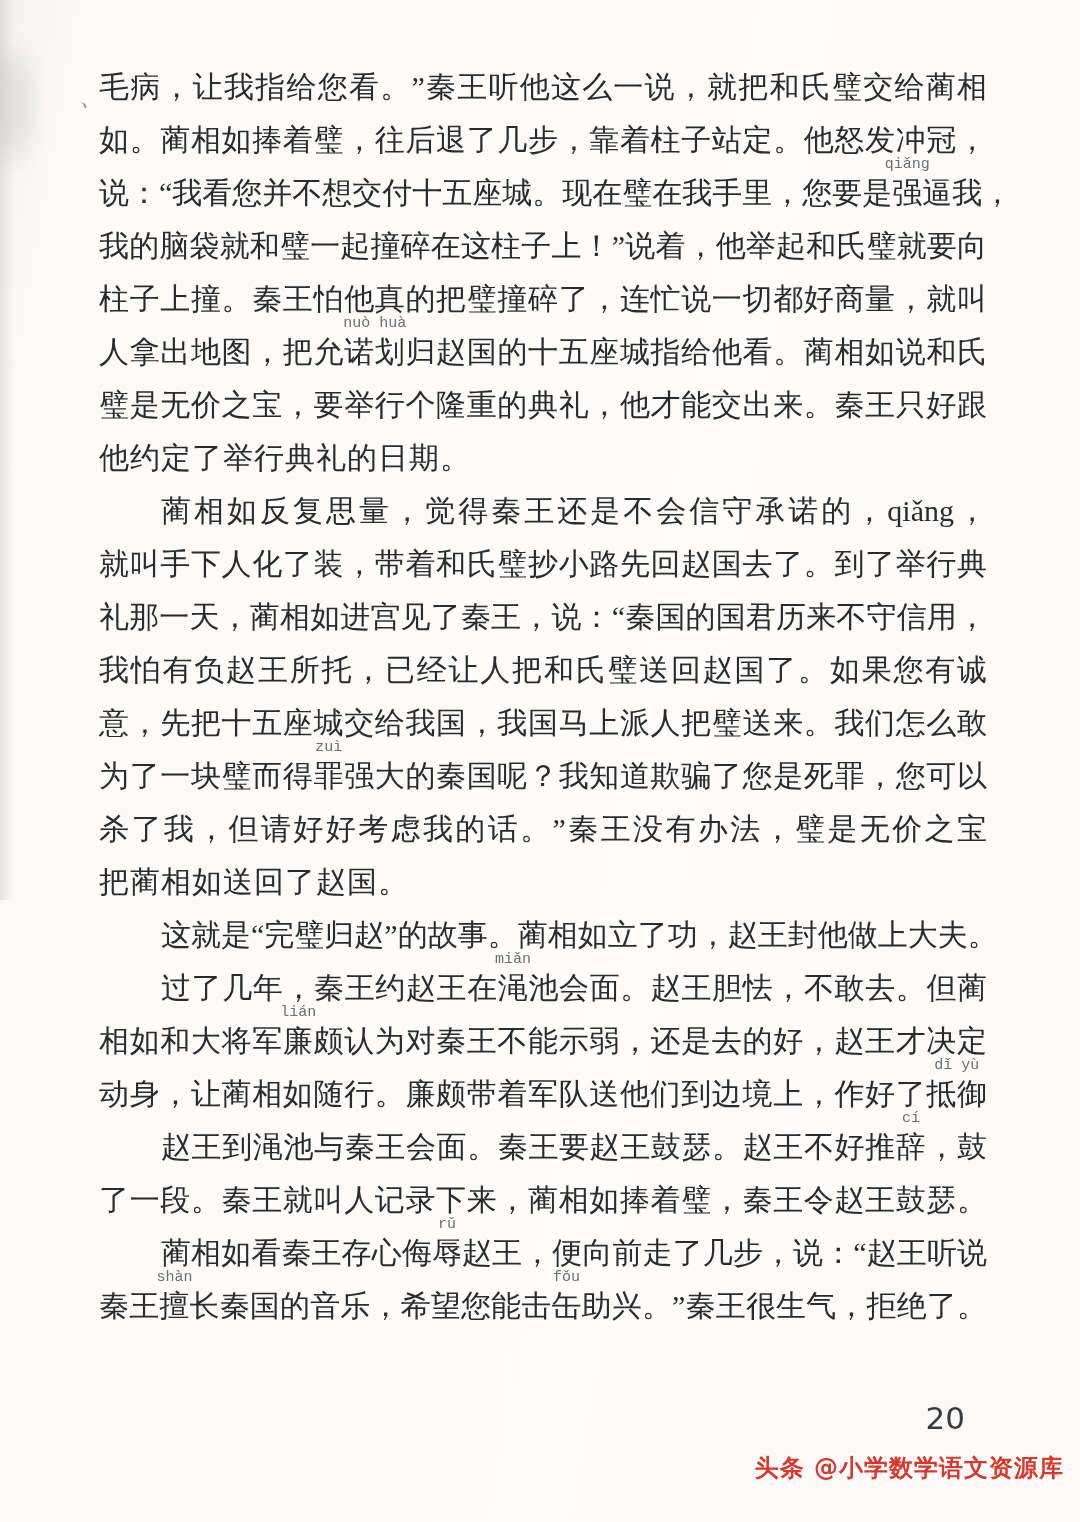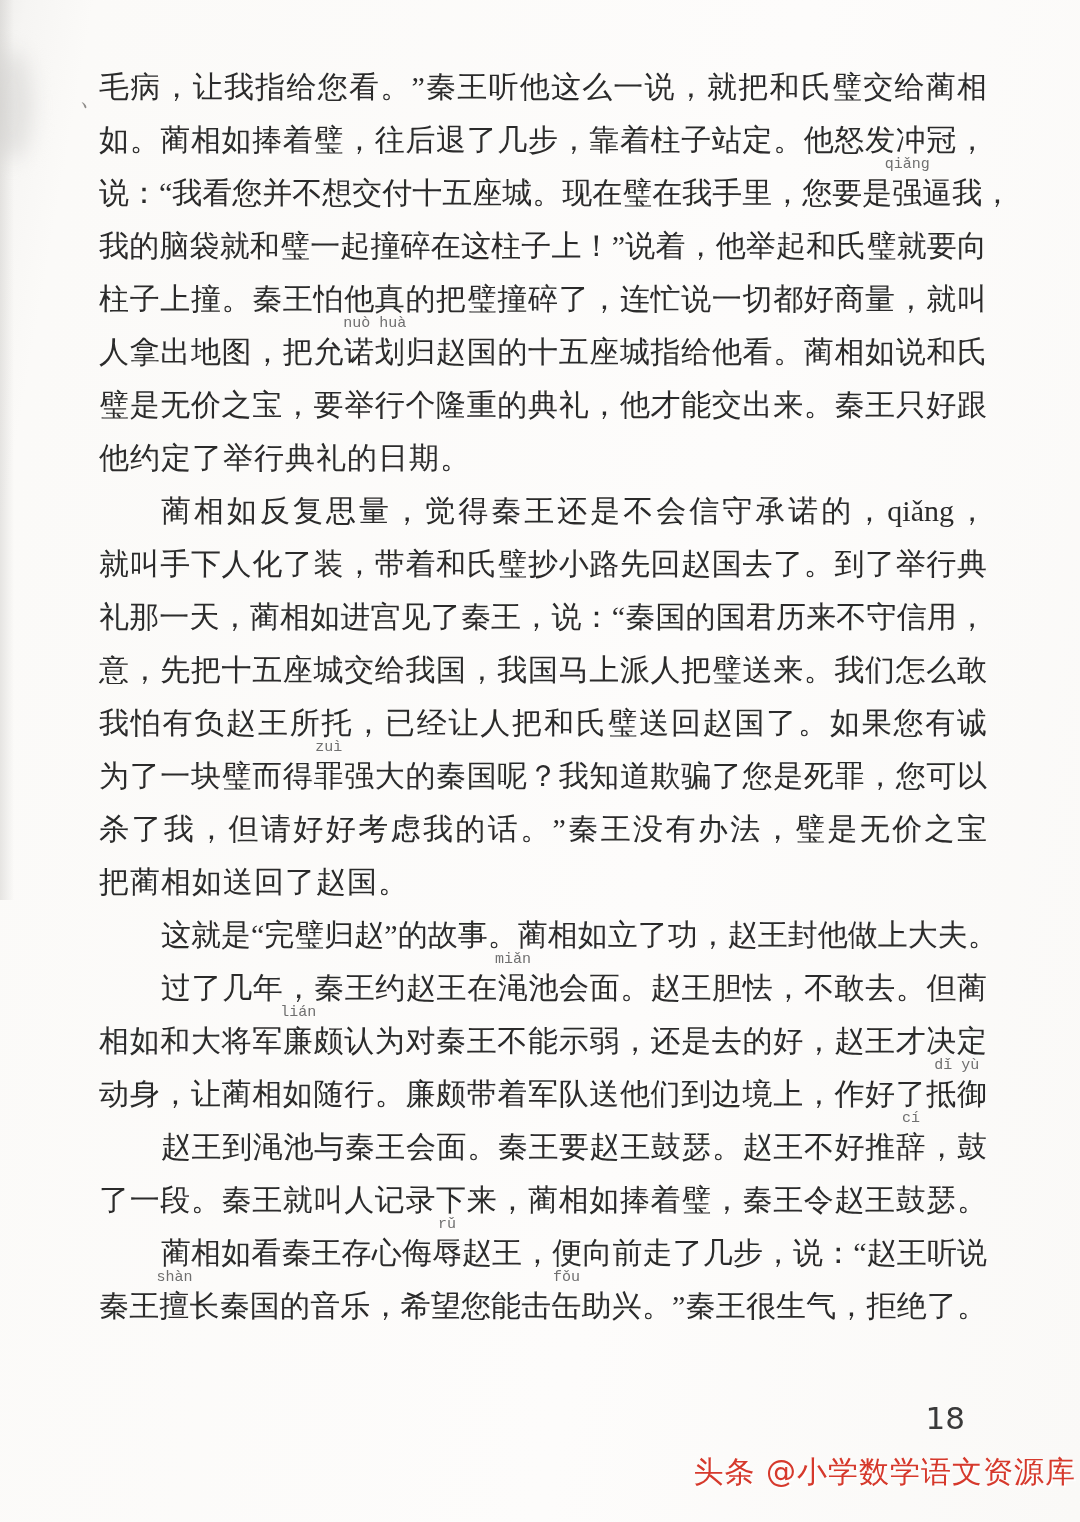--- a/index.html
+++ b/index.html
@@ -49,22 +49,22 @@
     color:var(--pinyin-color);
     font-family:Liberation Mono, monospace;
     white-space:nowrap;text-indent:0;
   }
   .page-number{
     position:absolute;top:1400px;right:115px;
     font-size:31px;color:var(--pagenum-color);
     font-family:"DejaVu Sans","Liberation Sans",sans-serif;
   }
   .watermark{
-    position:absolute;top:1452px;right:4px;
-    font-size:30px;font-weight:normal;letter-spacing:1px;
+    position:absolute;top:1452px;right:16px;
+    font-size:24px;font-weight:bold;letter-spacing:1px;
     color:var(--watermark-color);
     text-shadow:2px 2px 0 rgba(255,255,255,.9);
     font-family:"DejaVu Sans","Liberation Sans",sans-serif;
   }
 </style>
 </head>
 <body>
 
 <div class="page">
   <div class="corner-smudge"></div>
@@ -75,29 +75,29 @@
       <div class="line">如。蔺相如捧着璧，往后退了几步，靠着柱子站定。他怒发冲冠，</div>
       <div class="line">说：“我看您并不想交付十五座城。现在璧在我手里，您要是<span class="anno">强<span class="pinyin">qiǎng</span></span>逼我，</div>
       <div class="line">我的脑袋就和璧一起撞碎在这柱子上！”说着，他举起和氏璧就要向</div>
       <div class="line">柱子上撞。秦王怕他真的把璧撞碎了，连忙说一切都好商量，就叫</div>
       <div class="line">人拿出地图，把允<span class="anno">诺划<span class="pinyin">nuò huà</span></span>归赵国的十五座城指给他看。蔺相如说和氏</div>
       <div class="line">璧是无价之宝，要举行个隆重的典礼，他才能交出来。秦王只好跟</div>
       <div class="line short">他约定了举行典礼的日期。</div>
       <div class="line indent">蔺相如反复思量，觉得秦王还是不会信守承诺的，qiǎng，</div>
       <div class="line">就叫手下人化了装，带着和氏璧抄小路先回赵国去了。到了举行典</div>
       <div class="line">礼那一天，蔺相如进宫见了秦王，说：“秦国的国君历来不守信用，</div>
+      <div class="line">我怕有负赵王所托，已经让人把和氏璧送回赵国了。如果您有诚</div>
       <div class="line">意，先把十五座城交给我国，我国马上派人把璧送来。我们怎么敢</div>
-      <div class="line">我怕有负赵王所托，已经让人把和氏璧送回赵国了。如果您有诚</div>
       <div class="line">为了一块璧而得<span class="anno">罪<span class="pinyin">zuì</span></span>强大的秦国呢？我知道欺骗了您是死罪，您可以</div>
       <div class="line">杀了我，但请好好考虑我的话。”秦王没有办法，璧是无价之宝</div>
       <div class="line short">把蔺相如送回了赵国。</div>
       <div class="line indent">这就是“完璧归赵”的故事。蔺相如立了功，赵王封他做上大夫。</div>
       <div class="line indent">过了几年，秦王约赵王在<span class="anno">渑<span class="pinyin">miǎn</span></span>池会面。赵王胆怯，不敢去。但蔺</div>
       <div class="line">相如和大将军<span class="anno">廉<span class="pinyin">lián</span></span>颇认为对秦王不能示弱，还是去的好，赵王才决定</div>
       <div class="line">动身，让蔺相如随行。廉颇带着军队送他们到边境上，作好了<span class="anno">抵御<span class="pinyin">dǐ yù</span></span></div>
       <div class="line indent">赵王到渑池与秦王会面。秦王要赵王鼓瑟。赵王不好推<span class="anno">辞<span class="pinyin">cí</span></span>，鼓</div>
       <div class="line">了一段。秦王就叫人记录下来，蔺相如捧着璧，秦王令赵王鼓瑟。</div>
       <div class="line indent">蔺相如看秦王存心侮<span class="anno">辱<span class="pinyin">rǔ</span></span>赵王，便向前走了几步，说：“赵王听说</div>
       <div class="line">秦王<span class="anno">擅<span class="pinyin">shàn</span></span>长秦国的音乐，希望您能击<span class="anno">缶<span class="pinyin">fǒu</span></span>助兴。”秦王很生气，拒绝了。</div>
     </div>
-  <div class="page-number">18</div>
+  <div class="page-number">20</div>
   <div class="watermark">头条 @小学数学语文资源库</div>
 </div>
 
 </body></html>

